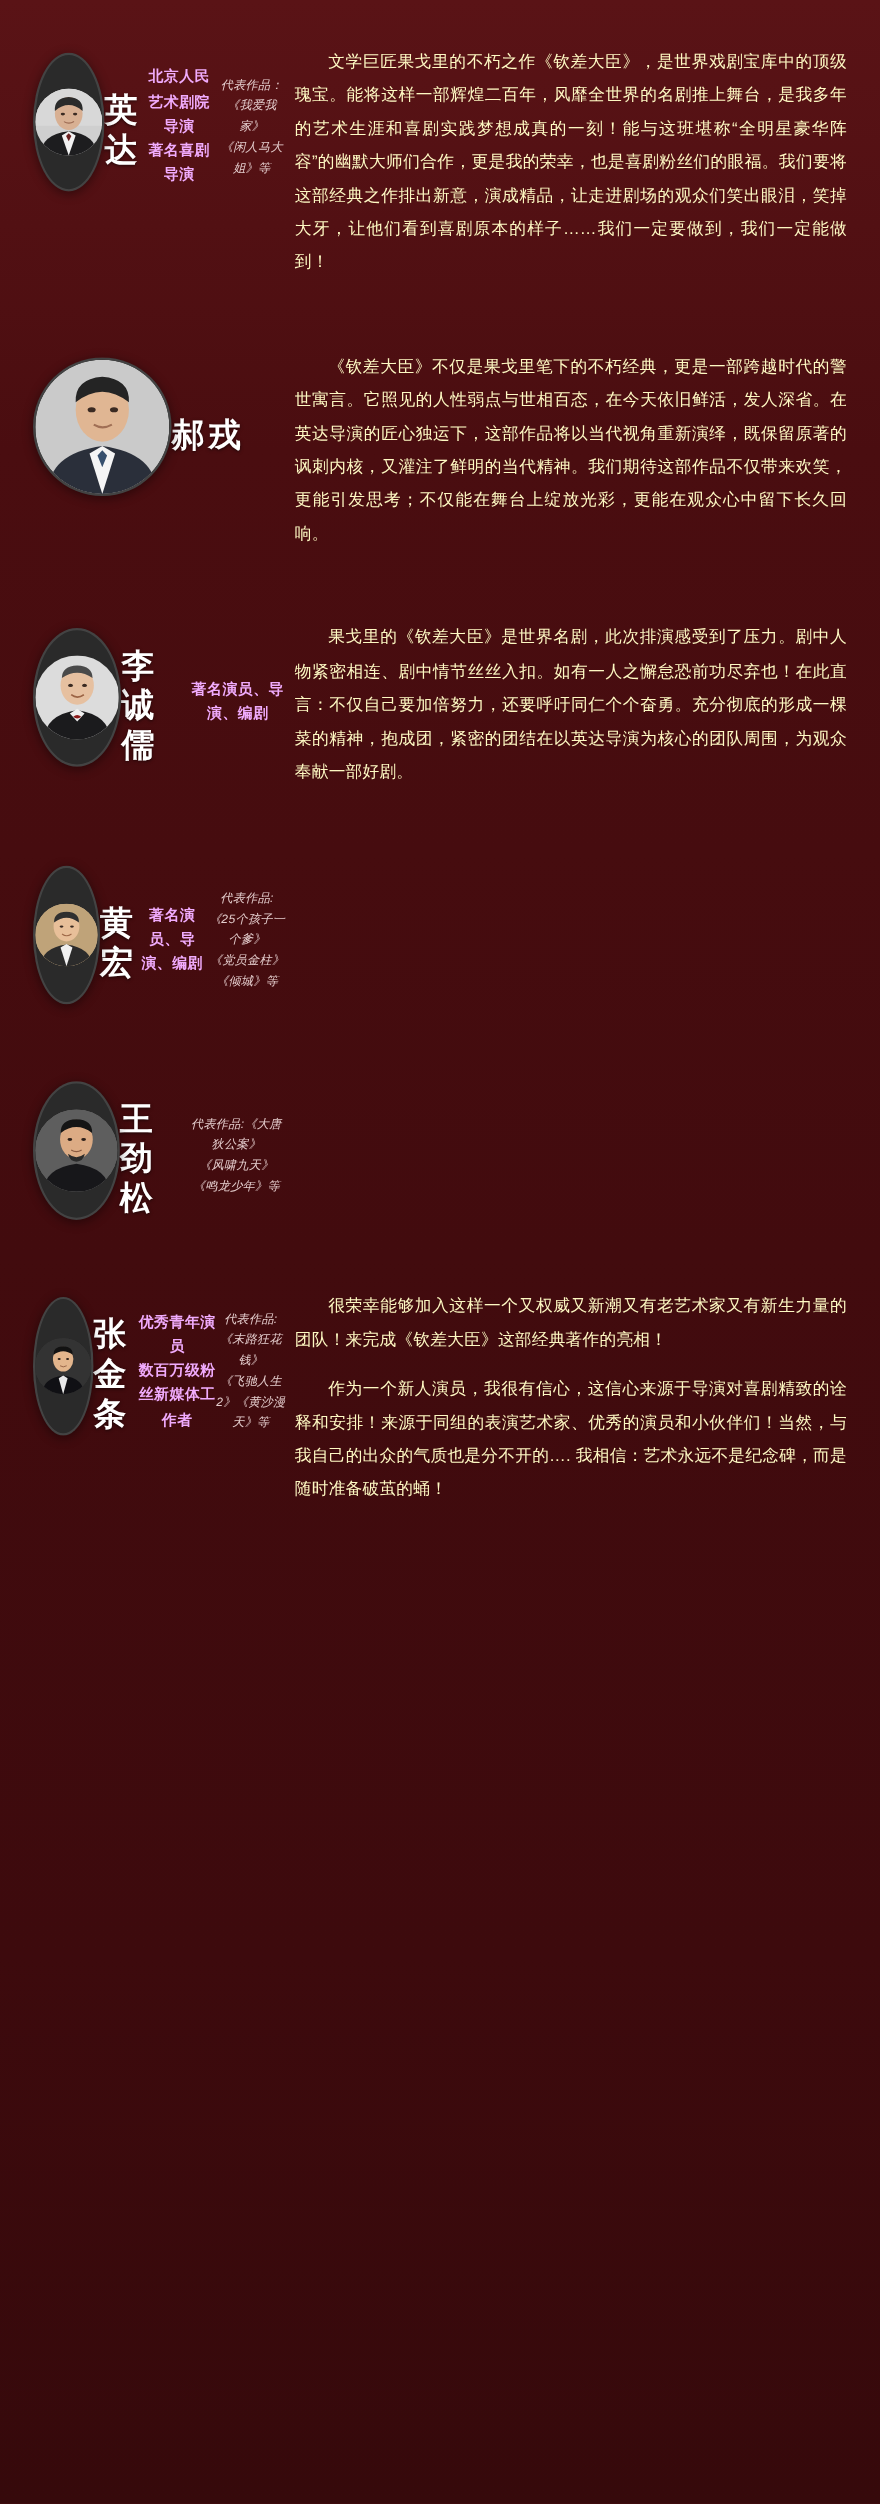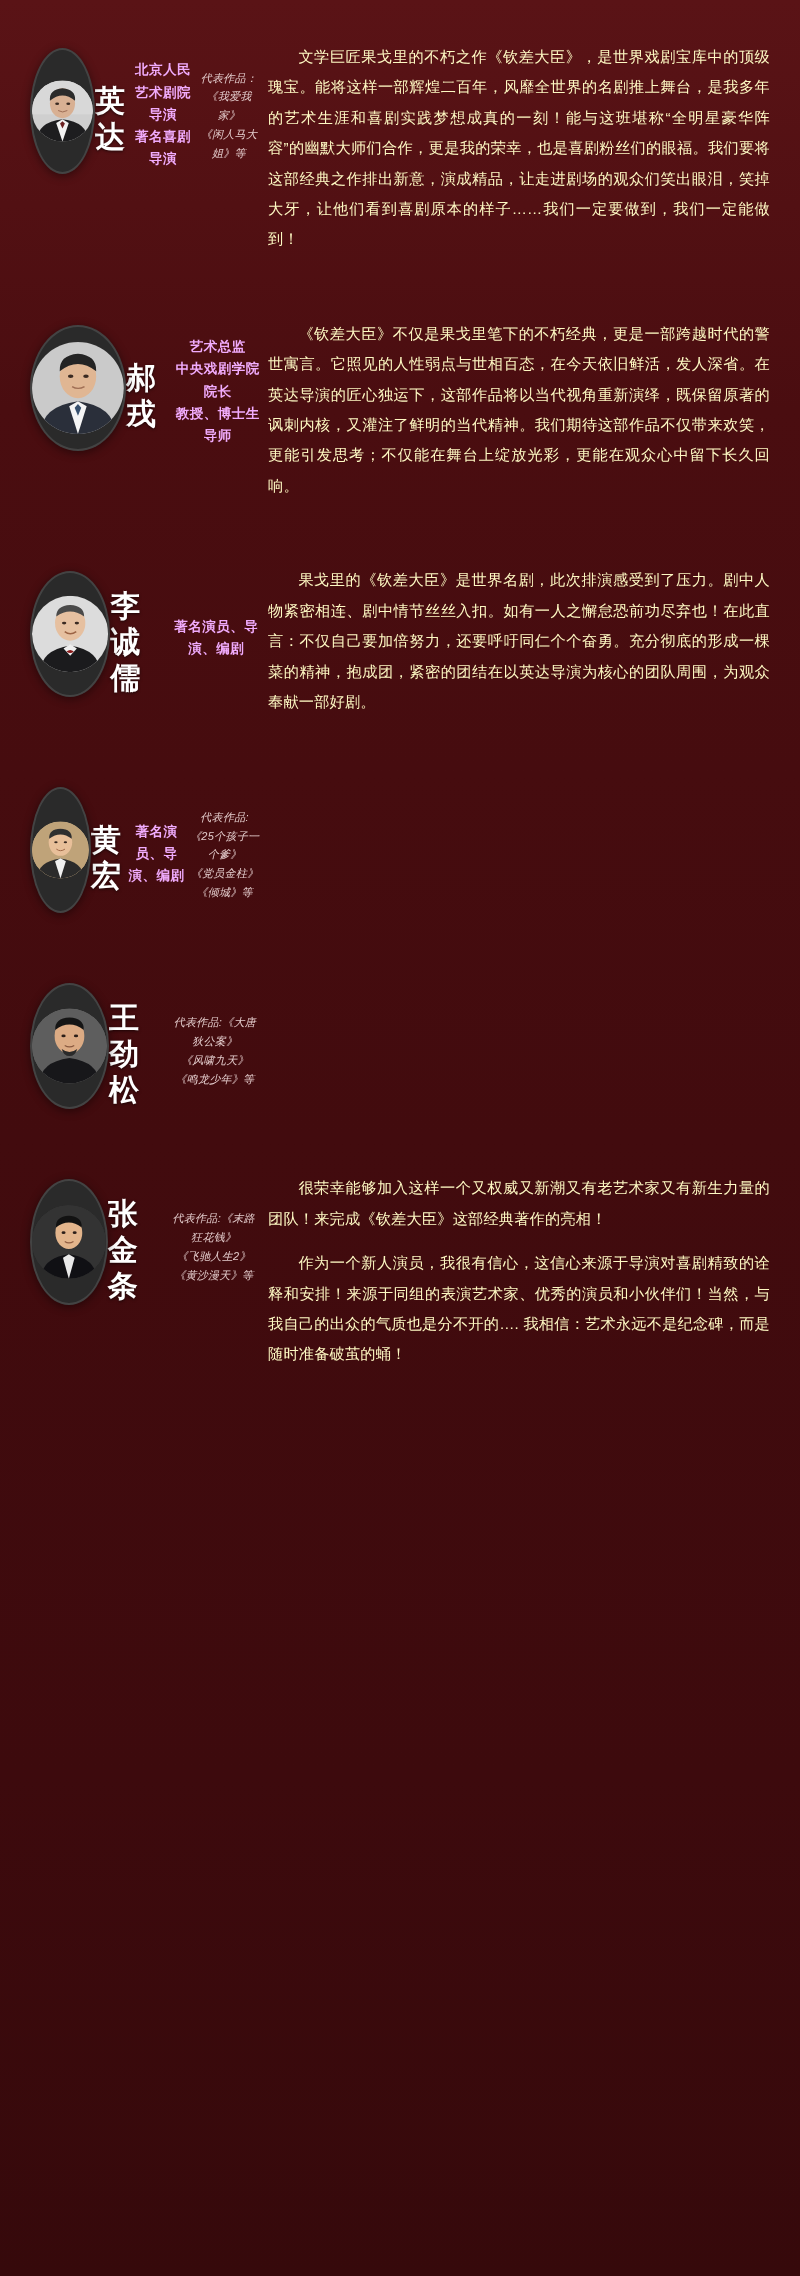--- a/index.html
+++ b/index.html
@@ -146,25 +146,20 @@
             <ellipse cx="53" cy="47" rx="3.8" ry="2.4" fill="#3a2a22"></ellipse>
             <ellipse cx="74" cy="47" rx="3.8" ry="2.4" fill="#3a2a22"></ellipse>
             <path d="M55 61 q8 5 17 0" stroke="#a06f55" stroke-width="2" fill="none"></path>
             <path d="M12 126 q0 -38 51 -45 q51 7 51 45z" fill="#2a2f3a"></path>
             <path d="M63 81 l-12 7 l12 38 l12 -38z" fill="#f5f5f5"></path>
             <path d="M63 85 l-4.5 5 l4.5 11 l4.5 -11z" fill="#37506e"></path>
           </g>
         </svg>
       </div>
       <div class="person-name">郝戎</div>
-      <div class="person-titles">
-        <div class="t">艺术总监</div>
-        <div class="t">中央戏剧学院院长</div>
-        <div class="t">教授、博士生导师</div>
-      </div>
     </div>
     <div class="body-col">
       <p class="indent">《钦差大臣》不仅是果戈里笔下的不朽经典，更是一部跨越时代的警世寓言。它照见的人性弱点与世相百态，在今天依旧鲜活，发人深省。在英达导演的匠心独运下，这部作品将以当代视角重新演绎，既保留原著的讽刺内核，又灌注了鲜明的当代精神。我们期待这部作品不仅带来欢笑，更能引发思考；不仅能在舞台上绽放光彩，更能在观众心中留下长久回响。</p>
     </div>
   </div>
 
   <div class="entry">
     <div class="left-col">
       <div class="avatar">
         <svg viewBox="0 0 126 126" xmlns="http://www.w3.org/2000/svg">
@@ -275,20 +270,24 @@
             <path d="M41 38 q22 -17 44 0 q1 -19 -22 -20 q-23 1 -22 20z" fill="#121212"></path>
             <ellipse cx="54" cy="47" rx="3.4" ry="2.2" fill="#2c1f19"></ellipse>
             <ellipse cx="73" cy="47" rx="3.4" ry="2.2" fill="#2c1f19"></ellipse>
             <path d="M56 62 q7 5 15 0" stroke="#915e42" stroke-width="2" fill="none"></path>
             <path d="M16 126 q0 -35 47 -42 q47 7 47 42z" fill="#101014"></path>
             <path d="M63 84 l-10 6 l10 36 l10 -36z" fill="#e9e9e9"></path>
           </g>
         </svg>
       </div>
       <div class="person-name">张金条</div>
+      <div class="person-titles">
+        <div class="t">优秀青年演员</div>
+        <div class="t">数百万级粉丝新媒体工作者</div>
+      </div>
       <div class="works">
         <div class="w">代表作品:《末路狂花钱》</div>
         <div class="w">《飞驰人生2》《黄沙漫天》等</div>
       </div>
     </div>
     <div class="body-col">
       <p class="indent">很荣幸能够加入这样一个又权威又新潮又有老艺术家又有新生力量的团队！来完成《钦差大臣》这部经典著作的亮相！</p>
       <p class="indent">作为一个新人演员，我很有信心，这信心来源于导演对喜剧精致的诠释和安排！来源于同组的表演艺术家、优秀的演员和小伙伴们！当然，与我自己的出众的气质也是分不开的…. 我相信：艺术永远不是纪念碑，而是随时准备破茧的蛹！</p>
     </div>
   </div>

